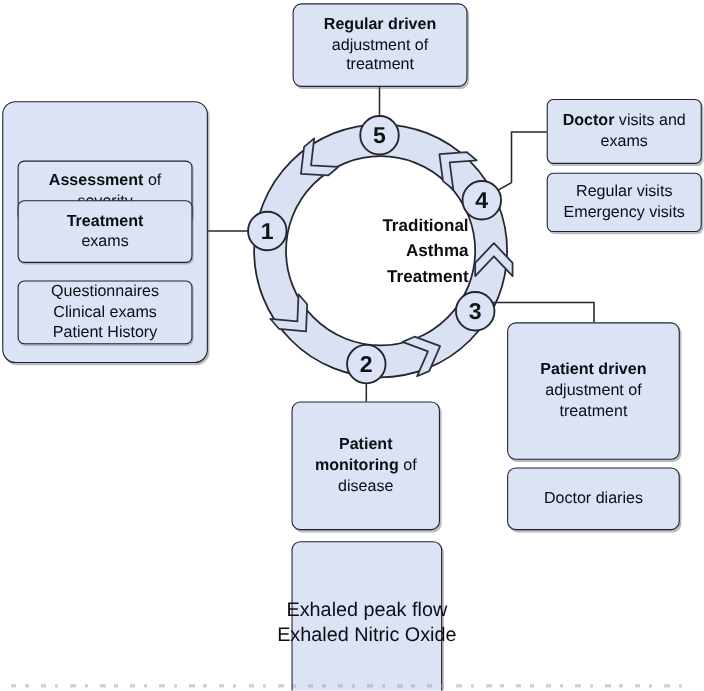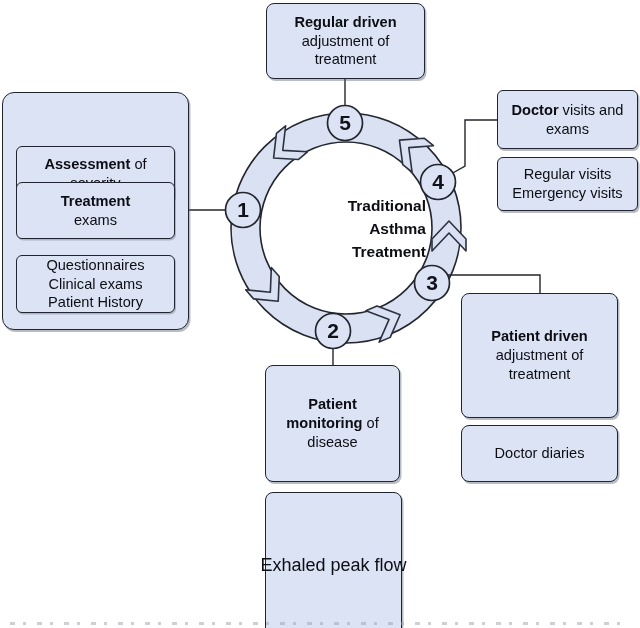--- a/index.html
+++ b/index.html
@@ -123,17 +123,18 @@
       <div><span>Doctor diaries</span></div>
     </div>
 
   <div class="box" style="left:265px;top:365px;width:135px;height:117px;">
       <div><span style="font-weight: 700;">Patient</span></div>
       <div><span style="font-weight: 700;">monitoring </span><span>of</span></div>
       <div><span>disease</span></div>
     </div>
   <div class="box" style="left:265px;top:492px;width:137px;height:148px;font-size:18px;">
       <div><span>Exhaled peak flow</span></div>
+      <div><span>Exhaled Nitric Oxide</span></div>
     </div>
 
   <div class="caption-remnant"></div>
 
 </div>
 
 </body></html>

